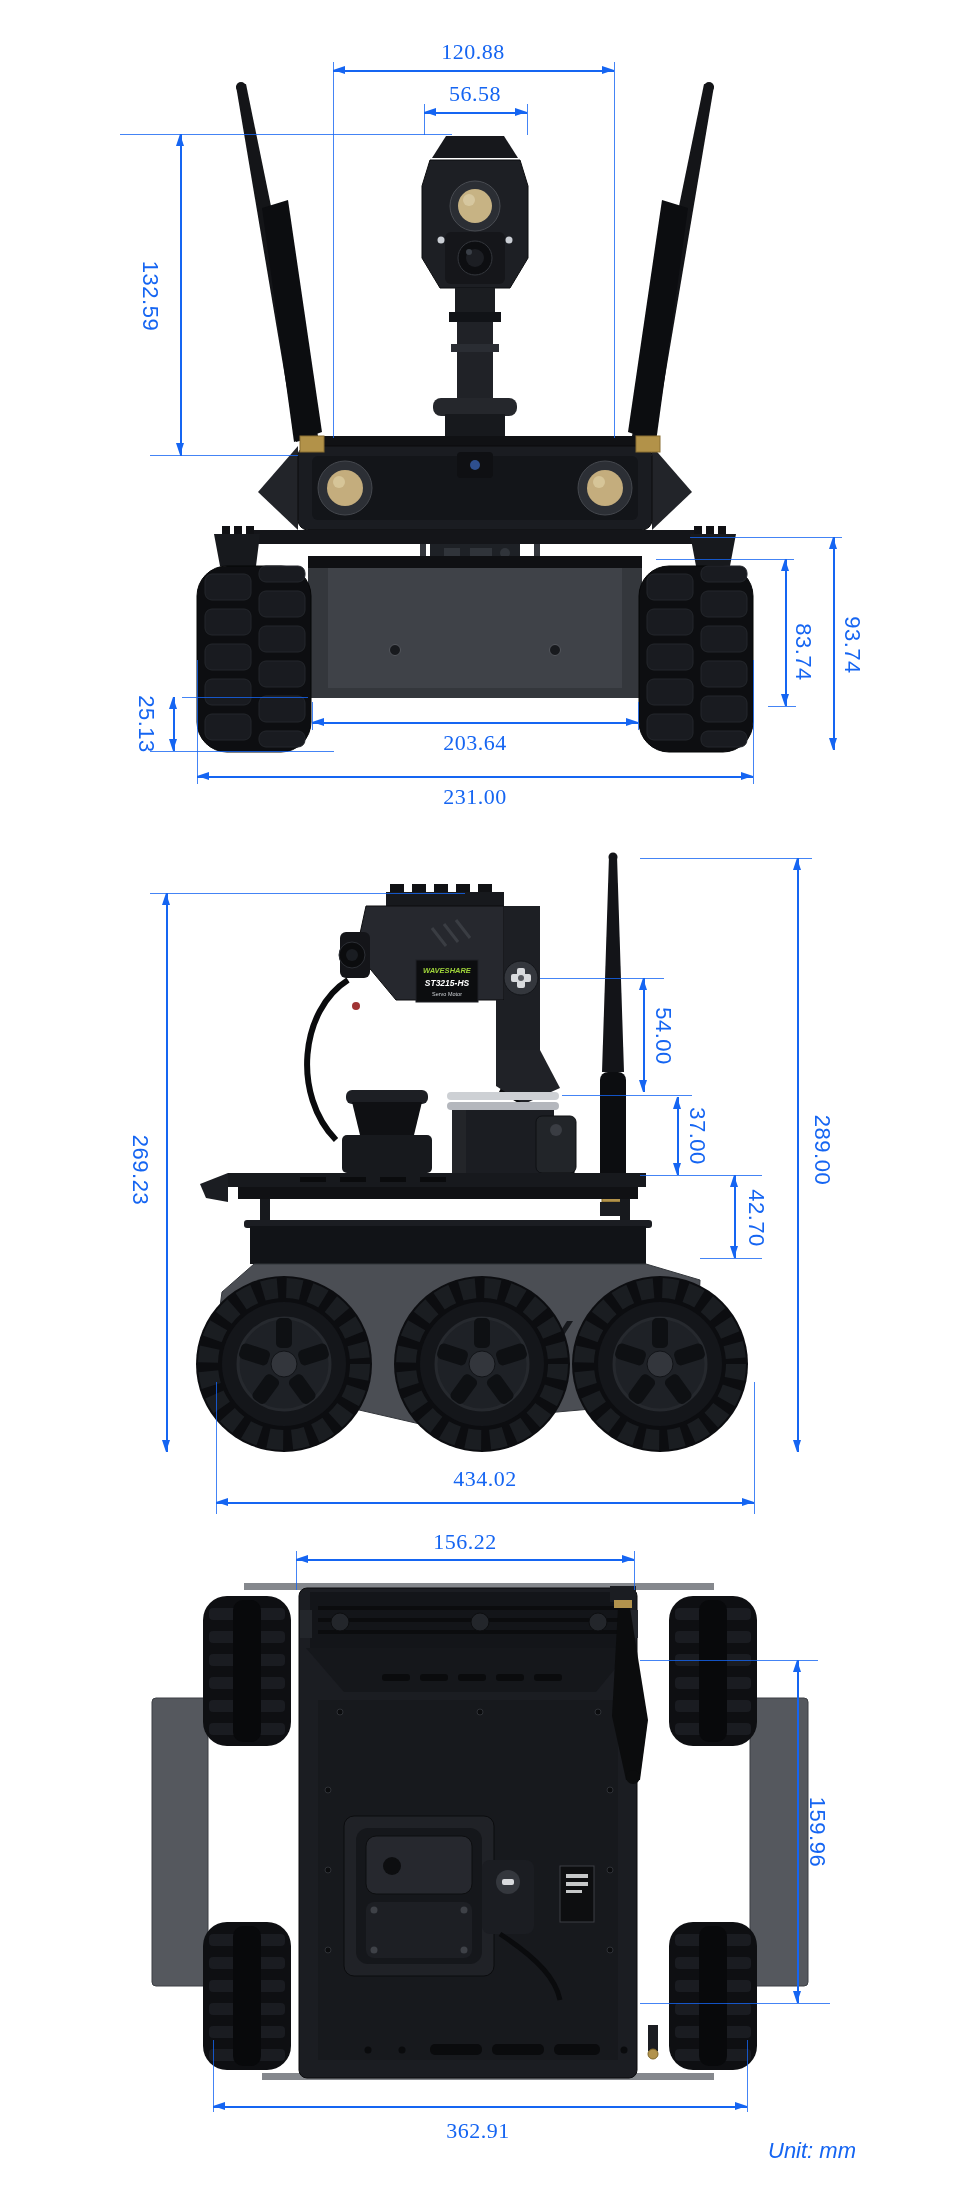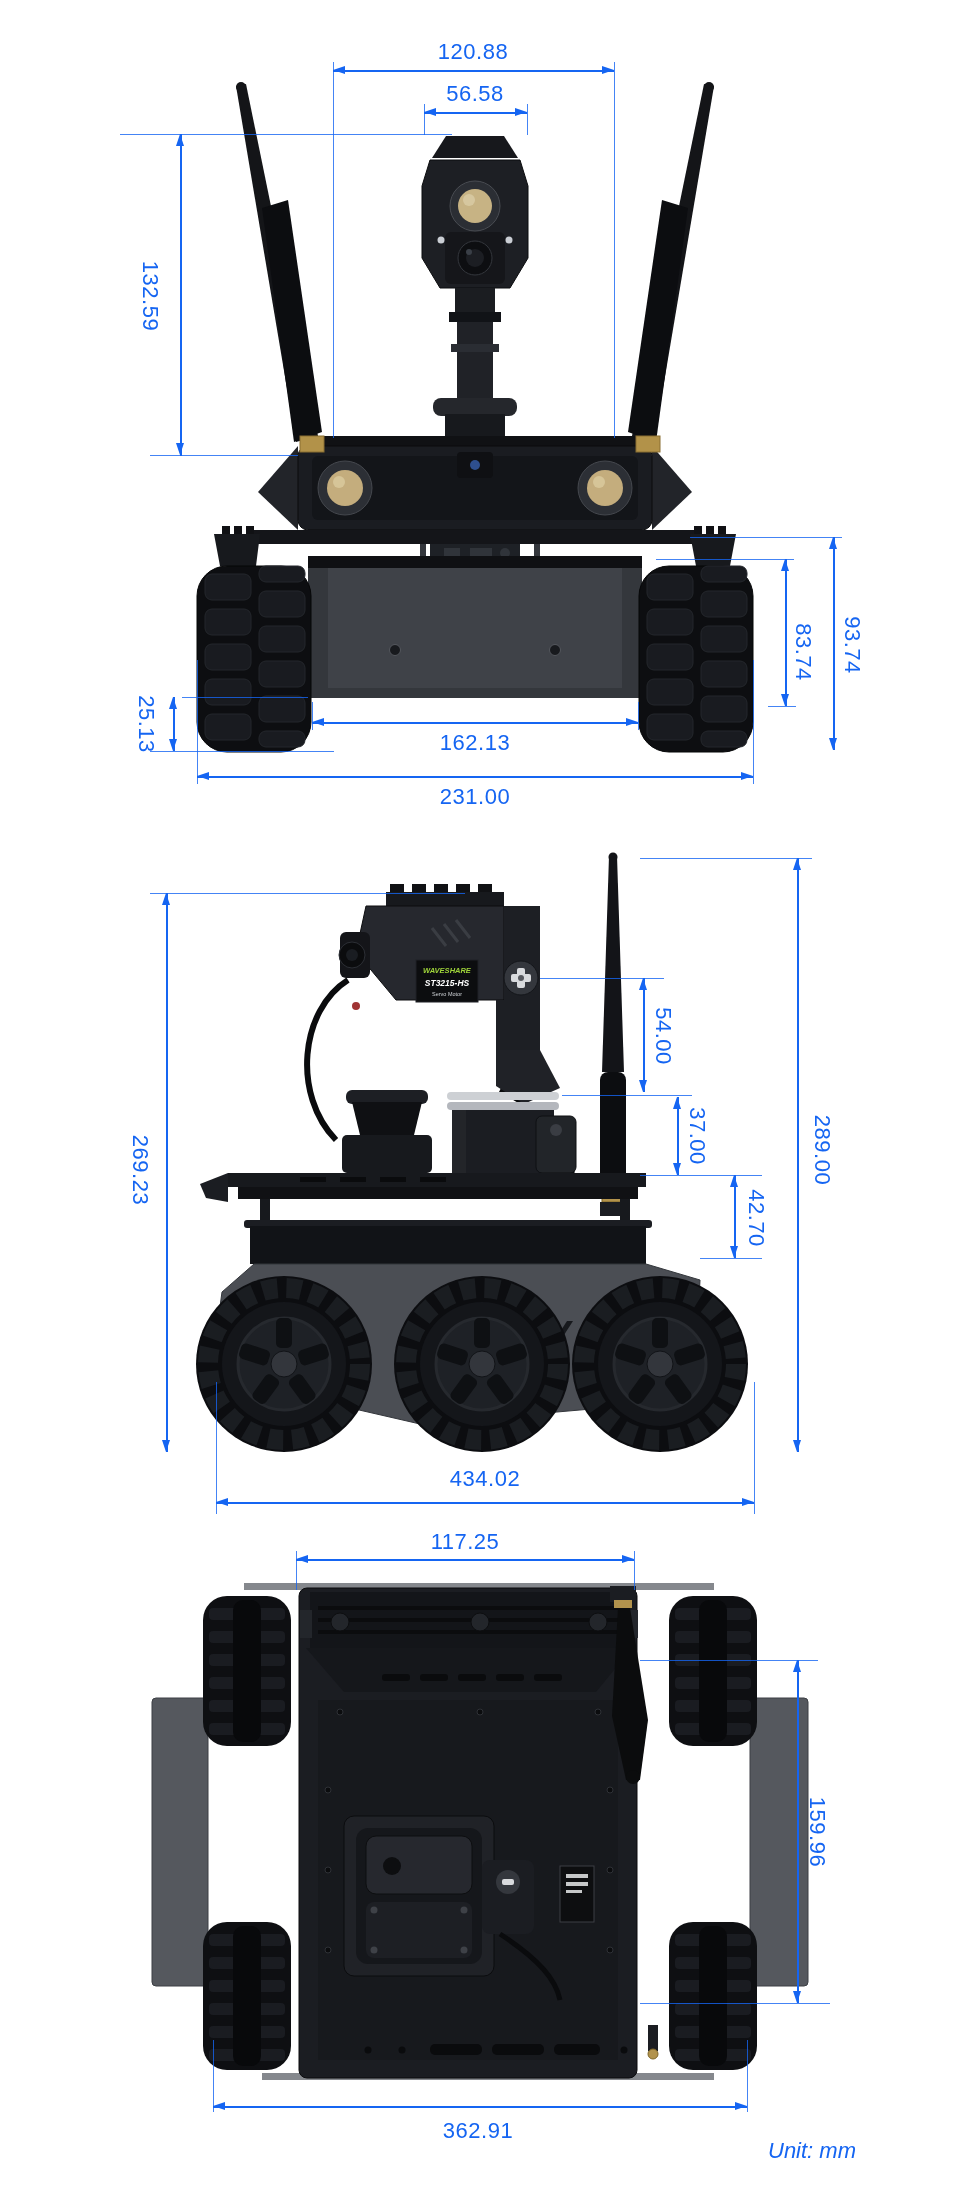--- a/index.html
+++ b/index.html
@@ -16,21 +16,21 @@
   .ext { position:absolute; background:var(--b); opacity:.8; }
   .ar  { position:absolute; width:0; height:0; border-style:solid; }
   .ar-l{ border-width:4.5px 12px 4.5px 0; border-color:transparent var(--b) transparent transparent; }
   .ar-r{ border-width:4.5px 0 4.5px 12px; border-color:transparent transparent transparent var(--b); }
   .ar-u{ border-width:0 4.5px 12px 4.5px; border-color:transparent transparent var(--b) transparent; }
   .ar-d{ border-width:12px 4.5px 0 4.5px; border-color:var(--b) transparent transparent transparent; }
   .hlabel, .vlabel {
     position:absolute; color:var(--b); font-size:22px; line-height:1;
     white-space:nowrap; letter-spacing:.5px;
   }
-  .hlabel { transform:translate(-50%,-50%); }
+  .hlabel { transform:translate(-50%,-50%);font-family:Liberation Serif, serif; }
   .vlabel { transform:translate(-50%,-50%) rotate(90deg); }
   .unit   { position:absolute; color:var(--b); font-size:22px; white-space:nowrap;font-style:italic; }
 </style>
 </head>
 <body>
 
 <div id="stage">
 
   <svg style="top:0" width="960" height="810" viewBox="0 0 960 810">
 
@@ -440,21 +440,21 @@
     <div class="ar ar-d" style="left:169px;top:739px"></div>
     <div class="vlabel" style="left:146px;top:724px">25.13</div>
   </div>
 
   <div class="dim">
     <div class="ext" style="left:312px;top:702px;width:1px;height:28px"></div>
     <div class="ext" style="left:638px;top:702px;width:1px;height:28px"></div>
     <div class="dl" style="left:312px;top:722px;width:326px;height:1.5px"></div>
     <div class="ar ar-l" style="left:312px;top:718px"></div>
     <div class="ar ar-r" style="left:626px;top:718px"></div>
-    <div class="hlabel" style="left:475px;top:743px">162.13</div>
+    <div class="hlabel" style="left:475px;top:743px">203.64</div>
   </div>
 
   <div class="dim">
     <div class="ext" style="left:197px;top:660px;width:1px;height:124px"></div>
     <div class="ext" style="left:753px;top:660px;width:1px;height:124px"></div>
     <div class="dl" style="left:197px;top:776px;width:556px;height:1.5px"></div>
     <div class="ar ar-l" style="left:197px;top:772px"></div>
     <div class="ar ar-r" style="left:741px;top:772px"></div>
     <div class="hlabel" style="left:475px;top:797px">231.00</div>
   </div>
@@ -508,21 +508,21 @@
     <div class="ar ar-r" style="left:742px;top:1498px"></div>
     <div class="hlabel" style="left:485px;top:1479px">434.02</div>
   </div>
 
   <div class="dim">
     <div class="ext" style="left:296px;top:1551px;width:1px;height:39px"></div>
     <div class="ext" style="left:634px;top:1551px;width:1px;height:39px"></div>
     <div class="dl" style="left:296px;top:1559px;width:338px;height:1.5px"></div>
     <div class="ar ar-l" style="left:296px;top:1555px"></div>
     <div class="ar ar-r" style="left:622px;top:1555px"></div>
-    <div class="hlabel" style="left:465px;top:1542px">117.25</div>
+    <div class="hlabel" style="left:465px;top:1542px">156.22</div>
   </div>
 
   <div class="dim">
     <div class="ext" style="left:640px;top:1660px;width:178px;height:1px"></div>
     <div class="ext" style="left:640px;top:2003px;width:190px;height:1px"></div>
     <div class="dl" style="left:797px;top:1660px;width:1.5px;height:343px"></div>
     <div class="ar ar-u" style="left:793px;top:1660px"></div>
     <div class="ar ar-d" style="left:793px;top:1991px"></div>
     <div class="vlabel" style="left:817px;top:1832px">159.96</div>
   </div>

